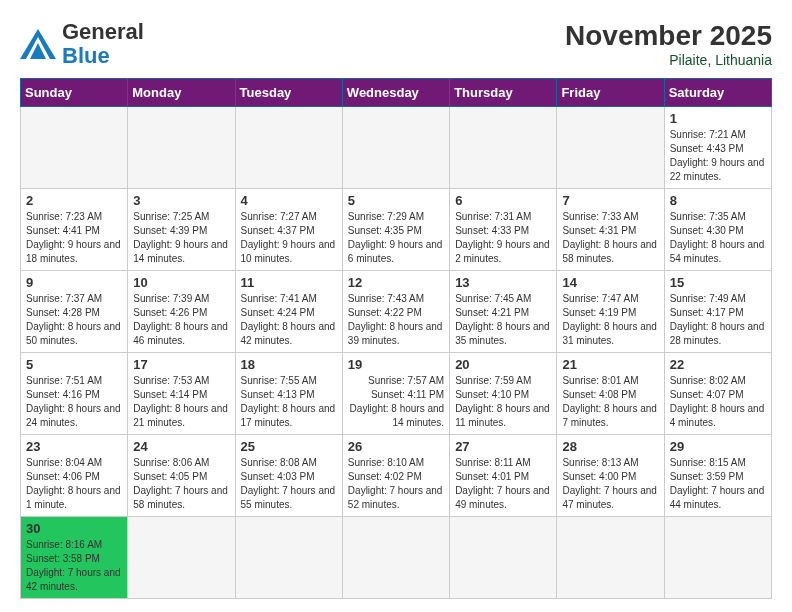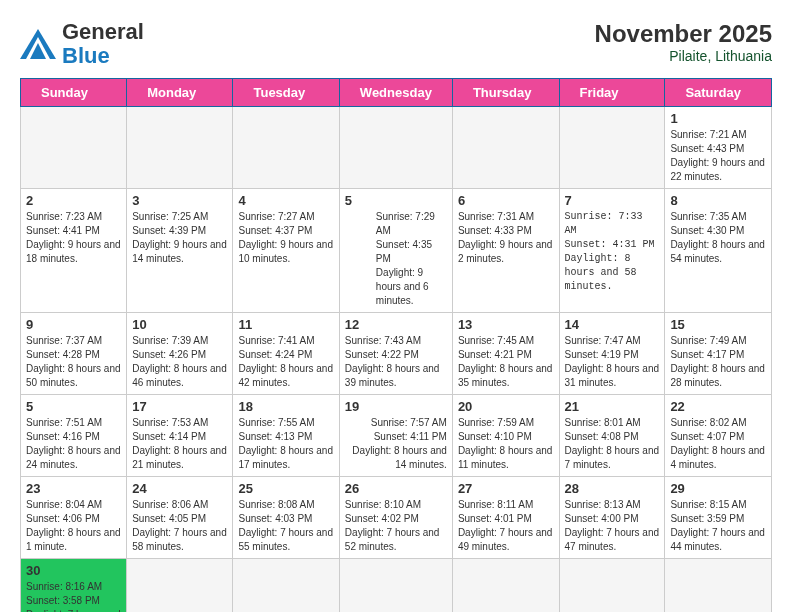--- a/index.html
+++ b/index.html
@@ -31,39 +31,39 @@
       color: #1a7abf;
     }
     .logo-icon {
       width: 36px;
       height: 30px;
     }
     .title-block {
       text-align: right;
     }
     .month-title {
-      font-size: 24px;
+      font-size: 28px;
       font-weight: bold;
       color: #333;
     }
     .location {
       font-size: 14px;
       color: #14532d;
     }
     .calendar {
       width: 100%;
       border-collapse: collapse;
       border: 1px solid #ccc;
     }
     .calendar th {
-      background-color: #ec4899;
+      background-color: #701a75;
       color: #fff;
       font-size: 13px;
       font-weight: bold;
-      padding: 6px 20px;
+      padding: 6px 4px;
       text-align: left;
       border: 1px solid #1565a0;
     }
     .calendar td {
       vertical-align: top;
       border: 1px solid #ccc;
       padding: 4px 5px;
       width: 107px;
       min-height: 80px;
       font-size: 10px;
@@ -153,33 +153,33 @@
 Daylight: 9 hours and 14 minutes.</div>
         </td>
         <td>
           <span class="day-number">4</span>
           <div class="day-info" style="white-space: pre-line;">Sunrise: 7:27 AM
 Sunset: 4:37 PM
 Daylight: 9 hours and 10 minutes.</div>
         </td>
         <td>
           <span class="day-number">5</span>
-          <div class="day-info" style="white-space: pre-line; margin-left: 31px;">Sunrise: 7:29 AM
+          <div class="day-info" style="white-space: pre-line;">Sunrise: 7:29 AM
 Sunset: 4:35 PM
 Daylight: 9 hours and 6 minutes.</div>
         </td>
         <td>
           <span class="day-number">6</span>
           <div class="day-info" style="white-space: pre-line;">Sunrise: 7:31 AM
 Sunset: 4:33 PM
 Daylight: 9 hours and 2 minutes.</div>
         </td>
         <td>
           <span class="day-number">7</span>
-          <div class="day-info" style="white-space: pre-line; font-family: Liberation Mono, monospace;">Sunrise: 7:33 AM
+          <div class="day-info" style="white-space: pre-line;">Sunrise: 7:33 AM
 Sunset: 4:31 PM
 Daylight: 8 hours and 58 minutes.</div>
         </td>
         <td>
           <span class="day-number">8</span>
           <div class="day-info" style="white-space: pre-line;">Sunrise: 7:35 AM
 Sunset: 4:30 PM
 Daylight: 8 hours and 54 minutes.</div>
         </td>
       </tr>

